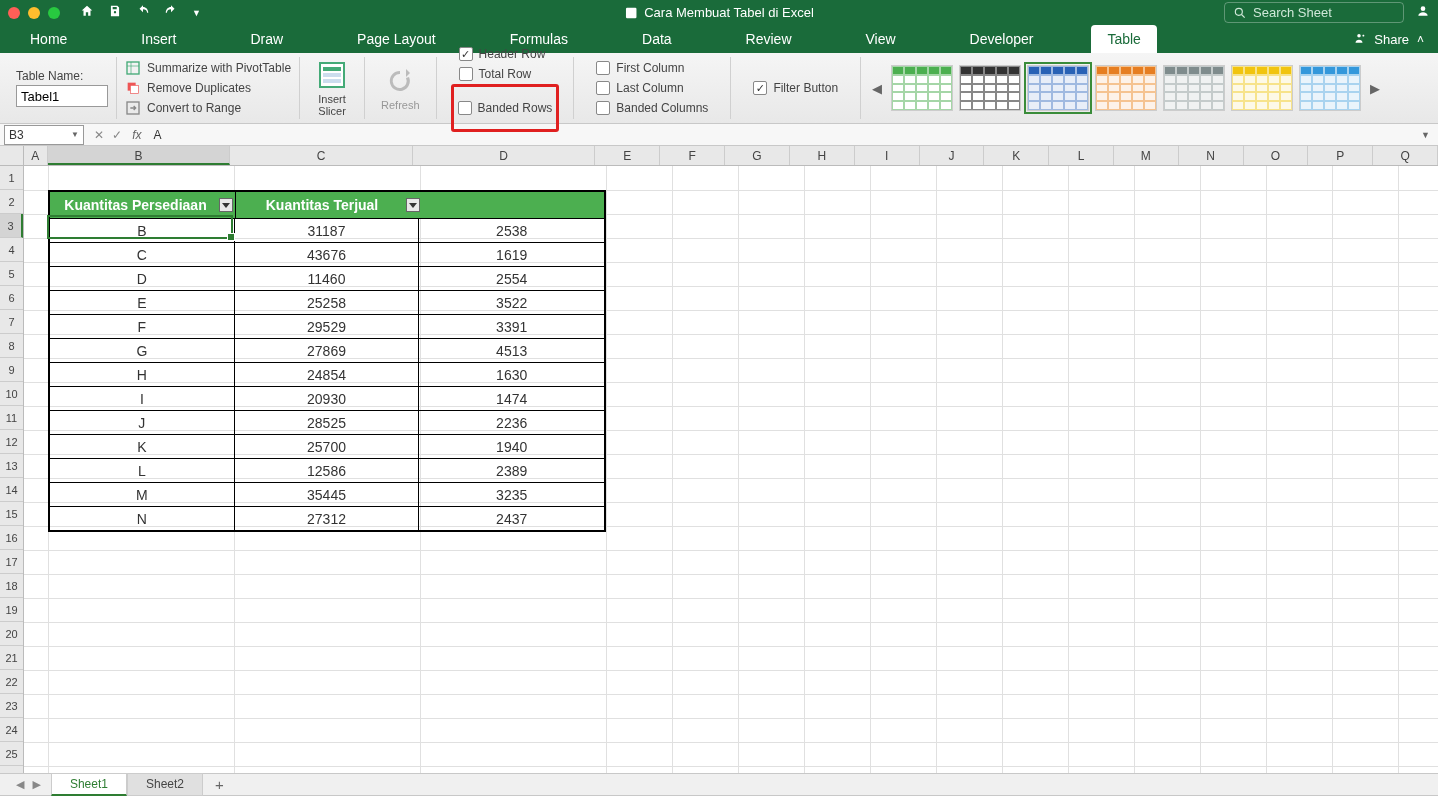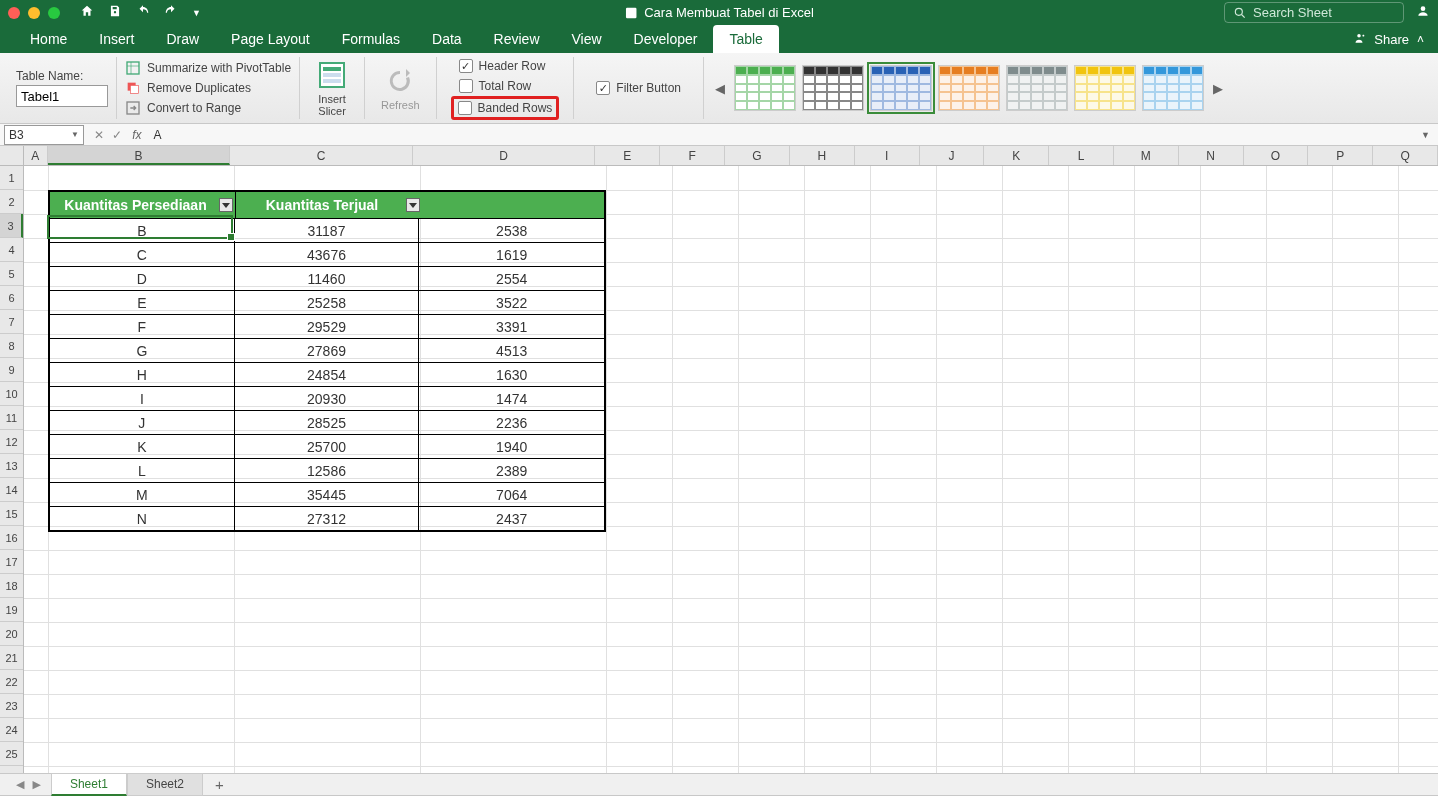--- a/index.html
+++ b/index.html
@@ -33,21 +33,21 @@
 .rg-label { font-size: 12px; color: #444; }
 .tablename-input { width: 92px; height: 22px; border: 1px solid #999; padding: 2px 4px; font-size: 13px; background: #fff; }
 .rb-item { display: flex; align-items: center; gap: 6px; font-size: 12px; color: #444; padding: 1px 0; cursor: pointer; }
 .rb-item svg { width: 16px; height: 16px; }
 .rb-big { display: flex; flex-direction: column; align-items: center; gap: 2px; padding: 2px 8px; cursor: pointer; font-size: 11px; color: #444; }
 .rb-big svg { width: 32px; height: 32px; }
 .chk-row { display: flex; align-items: center; gap: 6px; font-size: 12px; color: #444; padding: 1px 4px; }
 .chk { width: 14px; height: 14px; border: 1px solid #888; border-radius: 2px; display: inline-flex; align-items: center; justify-content: center; background: #fff; }
 .chk.checked::after { content: "✓"; font-size: 11px; color: #333; line-height: 1; }
 .chk-group-col { display: flex; flex-direction: column; gap: 4px; padding: 4px 10px; }
-.banded-highlight { border: 3px solid #e02020; border-radius: 3px; padding: 2px 4px; margin: -2px -4px; }
+.banded-highlight { border: 3px solid #e02020; border-radius: 3px; padding: 14px 4px; margin: -2px -4px; }
 
 .styles-gallery { display: flex; align-items: center; gap: 6px; padding: 4px 8px; }
 .style-swatch { width: 62px; height: 46px; border: 1px solid #ccc; display: flex; flex-direction: column; cursor: pointer; }
 .style-swatch.selected { outline: 2px solid #3a8c3a; outline-offset: 1px; }
 .sw-row { flex: 1; display: flex; }
 .sw-cell { flex: 1; border: 1px solid; }
 .nav-arrow { width: 16px; height: 46px; display: flex; align-items: center; justify-content: center; cursor: pointer; color: #666; }
 
 
 .fbar { height: 22px; background: #f7f7f7; border-bottom: 1px solid #c8c8c8; display: flex; align-items: center; font-size: 12px; }
@@ -136,21 +136,21 @@
       <span>Search Sheet</span>
     </div>
     <span><svg viewBox="0 0 24 24" width="18" height="18" fill="#fff">
           <circle cx="12" cy="8" r="4"></circle>
           <path d="M4 20c0-4 4-6 8-6s8 2 8 6z"></path>
         </svg></span>
   </div>
 </div>
 
 <div class="tabbar">
-  <div id="tabs-container" style="display:flex;">
+  <div id="tabs-container" style="display:flex;gap:42px;">
       <div class="tab">Home</div>
       <div class="tab">Insert</div>
       <div class="tab">Draw</div>
       <div class="tab">Page Layout</div>
       <div class="tab">Formulas</div>
       <div class="tab">Data</div>
       <div class="tab">Review</div>
       <div class="tab">View</div>
       <div class="tab">Developer</div>
       <div class="tab active">Table</div>
@@ -222,20 +222,36 @@
           <span class="chk checked"></span>
           <span>Header Row</span>
         </div>
       <div class="chk-row">
           <span class="chk"></span>
           <span>Total Row</span>
         </div>
       <div class="chk-row banded-highlight">
           <span class="chk"></span>
           <span>Banded Rows</span>
+        </div>
+    </div>
+  </div>
+  <div class="rg" style="border-right:1px solid #d0d0d0;">
+    <div class="chk-group-col">
+      <div class="chk-row">
+          <span class="chk"></span>
+          <span>First Column</span>
+        </div>
+      <div class="chk-row">
+          <span class="chk"></span>
+          <span>Last Column</span>
+        </div>
+      <div class="chk-row">
+          <span class="chk"></span>
+          <span>Banded Columns</span>
         </div>
     </div>
   </div>
   <div class="rg">
     <div class="chk-group-col">
       <div class="chk-row">
           <span class="chk checked"></span>
           <span>Filter Button</span>
         </div>
     </div>
@@ -677,21 +693,21 @@
             <div class="dt-cell" style="width: 186px;">1940</div>
           </div>
           <div class="dt-row">
             <div class="dt-cell" style="width: 186px;">L</div>
             <div class="dt-cell" style="width: 186px;">12586</div>
             <div class="dt-cell" style="width: 186px;">2389</div>
           </div>
           <div class="dt-row">
             <div class="dt-cell" style="width: 186px;">M</div>
             <div class="dt-cell" style="width: 186px;">35445</div>
-            <div class="dt-cell" style="width: 186px;">7064</div>
+            <div class="dt-cell" style="width: 186px;">3235</div>
           </div>
           <div class="dt-row">
             <div class="dt-cell" style="width: 186px;">N</div>
             <div class="dt-cell" style="width: 186px;">27312</div>
             <div class="dt-cell" style="width: 186px;">2437</div>
           </div>
         </div>
     </div>
     <div class="active-cell" id="active-cell" style="left: 23px; top: 49px; width: 186px; height: 24px;"></div>
   </div>

